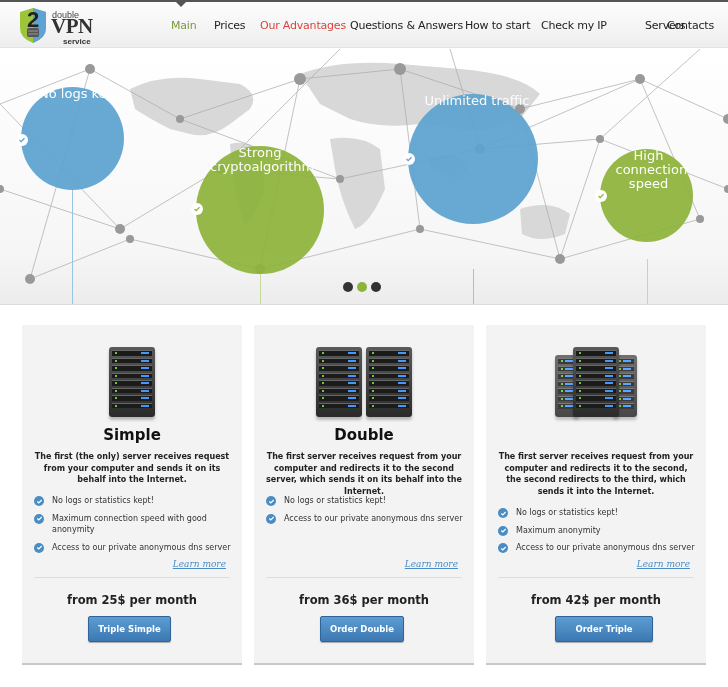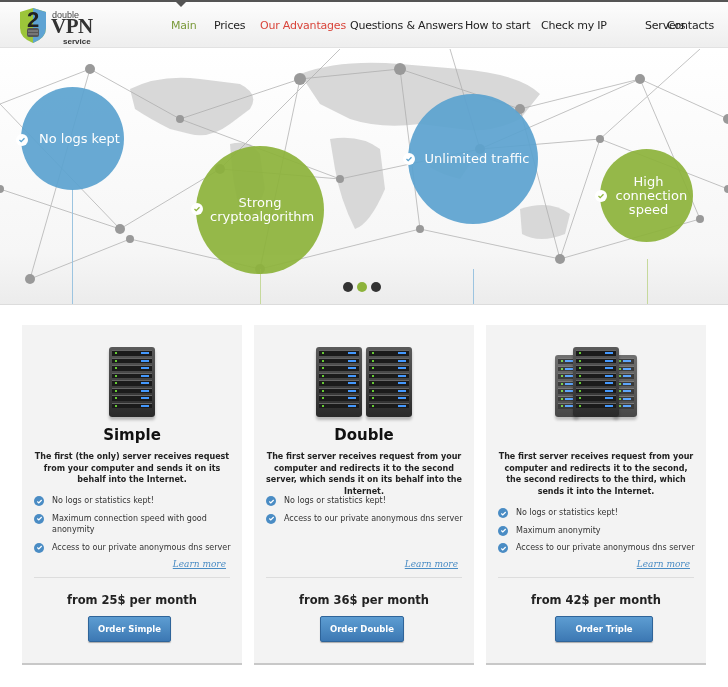--- a/index.html
+++ b/index.html
@@ -9,21 +9,21 @@
 .caret{position:absolute;top:2px;left:176px;width:0;height:0;border-left:5px solid transparent;border-right:5px solid transparent;border-top:5px solid #555}
 .logo{position:absolute;top:4px;left:18px;width:90px;height:40px}
 .logo-shield{position:absolute;left:0;top:0;width:30px;height:38px}
 .logo-double{position:absolute;left:34px;top:4px;font-size:9px;color:#444;font-family:"Liberation Sans",sans-serif}
 .logo-vpn{position:absolute;left:33px;top:10px;font-size:21px;font-weight:bold;color:#333;font-family:"Liberation Serif",serif;letter-spacing:-0.5px;line-height:21px}
 .logo-service{position:absolute;left:45px;top:31px;font-size:8px;font-weight:bold;color:#333;font-family:"Liberation Sans",sans-serif}
 .nav{position:absolute;top:0;left:0;height:48px}
 .nav a{position:absolute;top:17px;font-size:11px;color:#222;text-decoration:none;white-space:nowrap;font-family:"DejaVu Sans",sans-serif;letter-spacing:-0.2px}
 .hero{position:absolute;top:49px;left:0;width:728px;height:256px;background:linear-gradient(#ffffff 0%,#f6f6f6 80%,#ececec 100%);overflow:hidden;border-bottom:1px solid #dcdcdc}
 .hero svg.net{position:absolute;left:0;top:0}
-.bubble{position:absolute;border-radius:50%;display:flex;align-items:center;justify-content:center;text-align:center;color:#fff;font-size:13px;line-height:14px;opacity:0.92}
+.bubble{position:absolute;border-radius:50%;display:flex;justify-content:center;text-align:center;color:#fff;font-size:13px;line-height:14px;opacity:0.92}
 .bubble.blue{background:#5ca3d0}
 .bubble.green{background:#8db33b}
 .stem{position:absolute;width:1px}
 .chk{position:absolute;width:12px;height:12px;border-radius:50%;background:#fff;display:flex;align-items:center;justify-content:center}
 .dots{position:absolute;top:233px;left:343px;display:flex;gap:4px}
 .dots span{width:10px;height:10px;border-radius:50%;background:#333;display:block}
 .dots span.active{background:#8db33b}
 .card{position:absolute;top:325px;width:220px;height:340px;background:#f3f3f3;border-bottom:2px solid #c8c8c8}
 .card .img{position:absolute;top:18px;left:0;width:100%;height:74px;display:flex;justify-content:center;align-items:flex-end;gap:4px}
 .rack{width:46px;height:70px;background:linear-gradient(#5a5a5a,#2a2a2a);border-radius:3px;padding:3px 3px;display:flex;flex-direction:column;gap:2px;box-shadow:0 3px 3px rgba(0,0,0,0.25)}
@@ -212,21 +212,21 @@
         </span><span>Maximum connection speed with good anonymity</span></li>
     <li><span class="ic">
           <svg width="7" height="7" viewBox="0 0 8 8">
             <path d="M1.5 4 L3.2 5.6 L6.5 2.3" stroke="#fff" stroke-width="1.4" fill="none"></path>
           </svg>
         </span><span>Access to our private anonymous dns server</span></li>
   </ul>
   <a class="learn" style="top:234px">Learn more</a>
   <div class="sep" style="top:252px"></div>
   <div class="price">from 25$ per month</div>
-  <div class="btn" style="left:66px;width:83px">Order Simple</div>
+  <div class="btn" style="left:66px;width:83px">Triple Simple</div>
 </div>
 
 <div class="card" style="left:254px">
   <div class="img">
     <div class="rack">
         <i></i>
         <i></i>
         <i></i>
         <i></i>
         <i></i>

